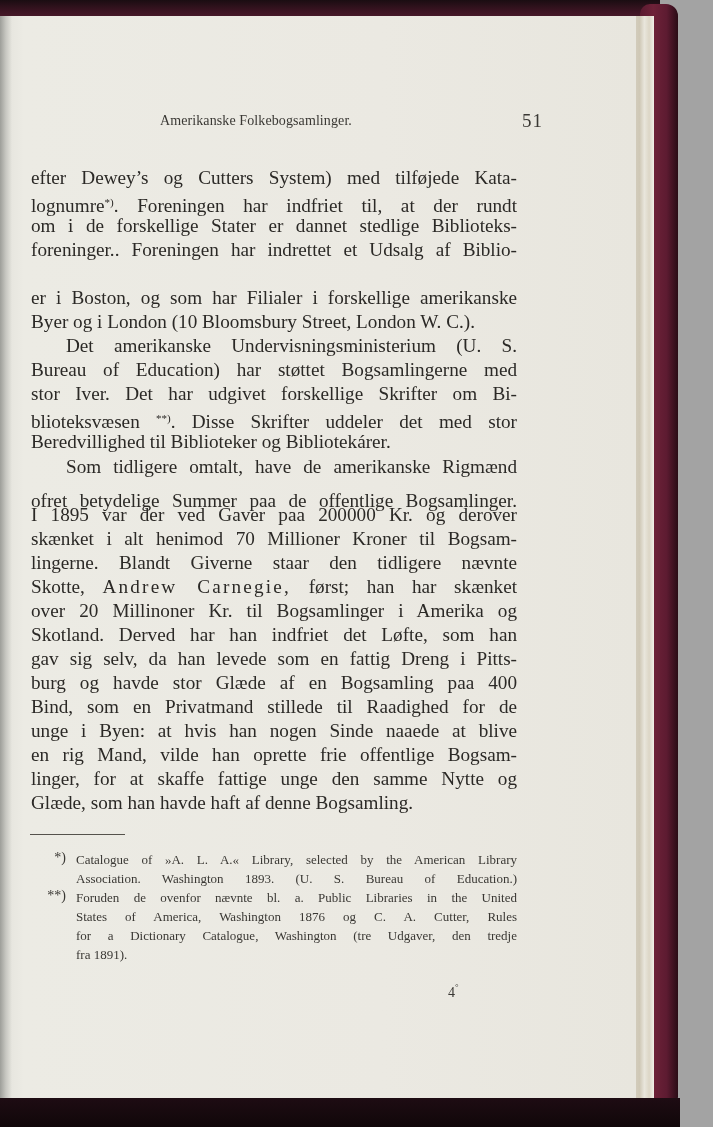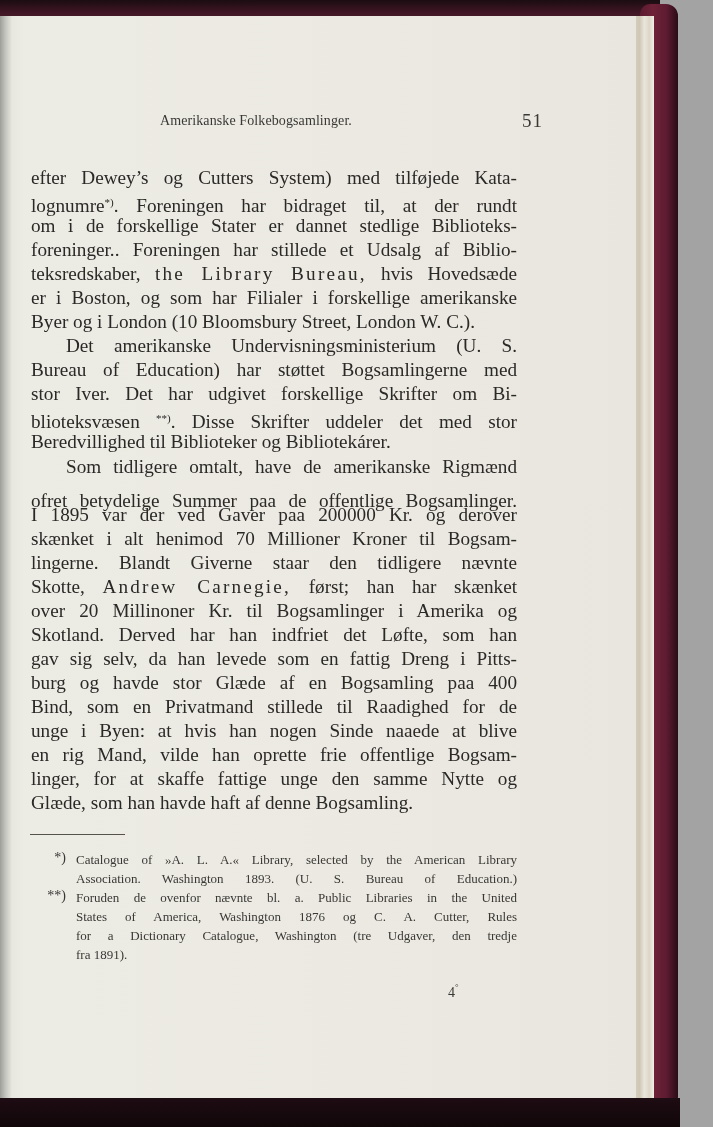--- a/index.html
+++ b/index.html
@@ -141,24 +141,23 @@
   <div class="cover-right"></div>
   <div class="cover-bottom"></div>
   <div class="page-edges"></div>
   <div class="page"></div>
   <div class="gutter-shadow"></div>
 
   <div class="text running-head">Amerikanske Folkebogsamlinger.</div>
   <div class="text page-number">51</div>
 
   <div class="text body-line" style="top:166px">efter Dewey’s og Cutters System) med tilføjede Kata-</div>
-  <div class="text body-line" style="top:190px"><span>lognumre</span><span class="sup">*)</span><span>.  Foreningen har bidraget til, at der rundt</span></div>
+  <div class="text body-line" style="top:190px"><span>lognumre</span><span class="sup">*)</span><span>.  Foreningen har indfriet til, at der rundt</span></div>
   <div class="text body-line" style="top:214px">om i de forskellige Stater er dannet stedlige Biblioteks-</div>
-  <div class="text body-line" style="top:238px">foreninger..  Foreningen har stillede et Udsalg af Biblio-</div>
-  <div class="text body-line" style="top:262px"><span>teksredskaber, </span><span class="spaced">the Library Bureau,</span><span> hvis Hovedsæde</span></div>
+  <div class="text body-line" style="top:238px">foreninger..  Foreningen har indrettet et Udsalg af Biblio-</div>
   <div class="text body-line" style="top:286px">er i Boston, og som har Filialer i forskellige amerikanske</div>
   <div class="text body-line last" style="top:310px">Byer og i London (10 Bloomsbury Street, London W. C.).</div>
   <div class="text body-line indent" style="top:334px">Det amerikanske Undervisningsministerium (U. S.</div>
   <div class="text body-line" style="top:358px">Bureau of Education) har støttet Bogsamlingerne med</div>
   <div class="text body-line" style="top:382px">stor Iver.  Det har udgivet forskellige Skrifter om Bi-</div>
   <div class="text body-line" style="top:406px"><span>blioteksvæsen </span><span class="sup">**)</span><span>.  Disse Skrifter uddeler det med stor</span></div>
   <div class="text body-line last" style="top:430px">Beredvillighed til Biblioteker og Bibliotekárer.</div>
   <div class="text body-line indent" style="top:455px">Som tidligere omtalt, have de amerikanske Rigmænd</div>
   <div class="text body-line" style="top:489px">ofret betydelige Summer paa de offentlige Bogsamlinger.</div>
   <div class="text body-line" style="top:503px">I 1895 var der ved Gaver paa 200000 Kr. og derover</div>

